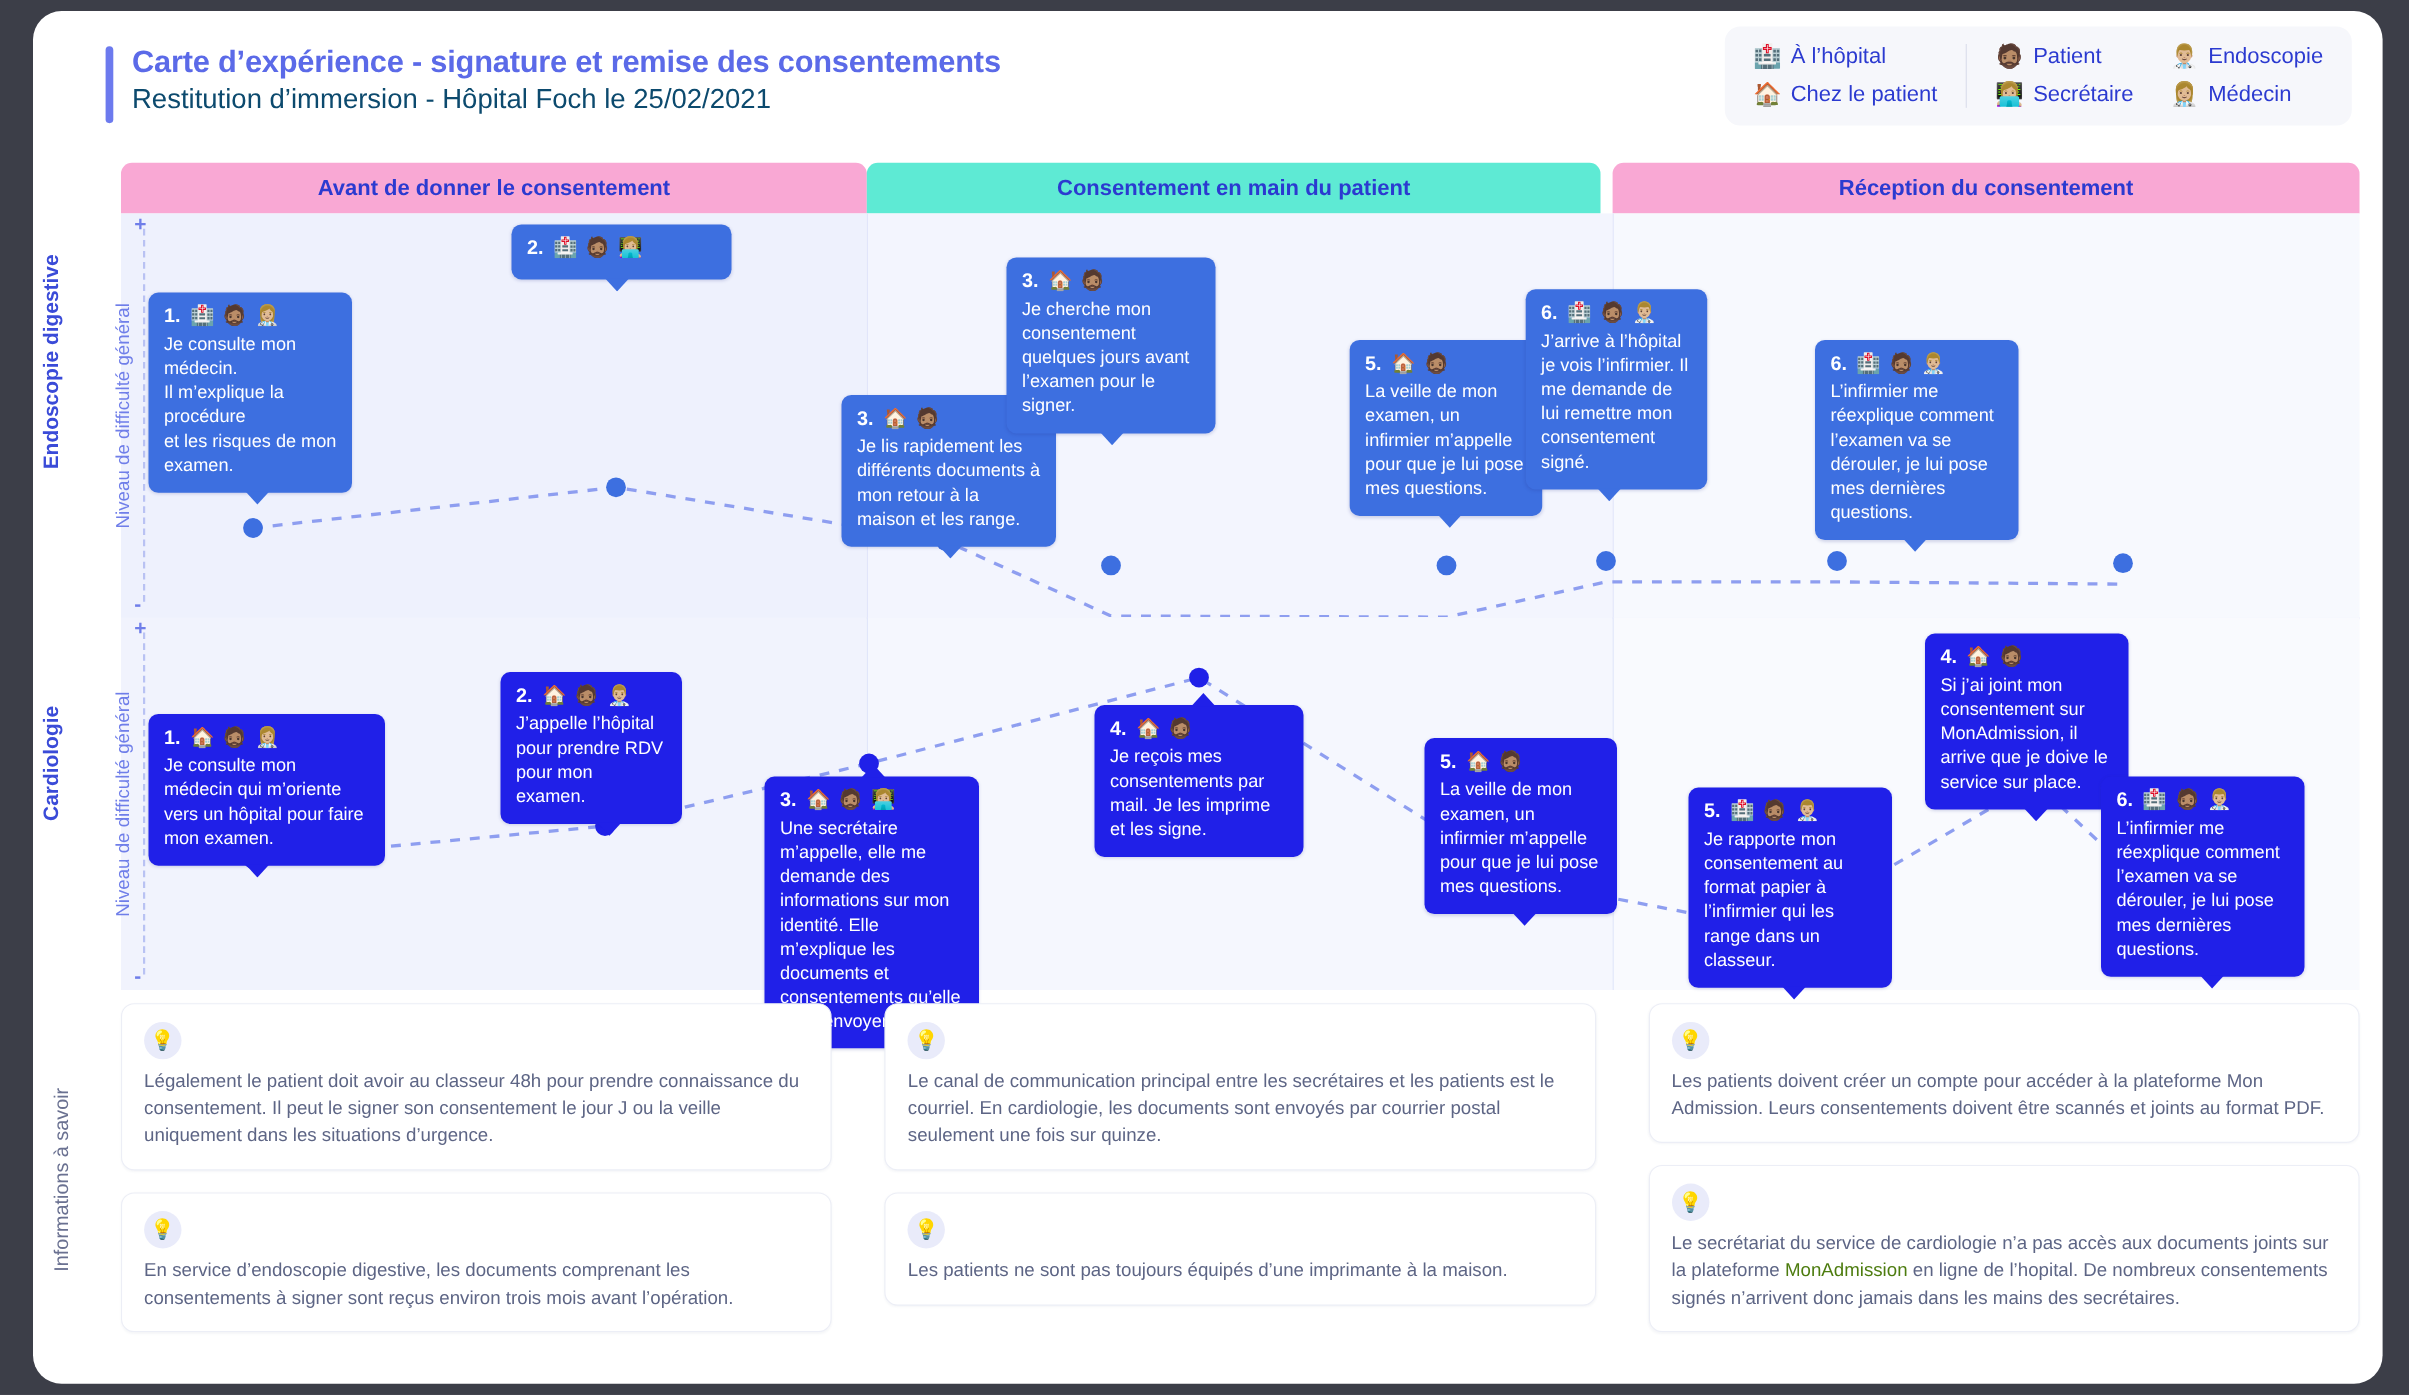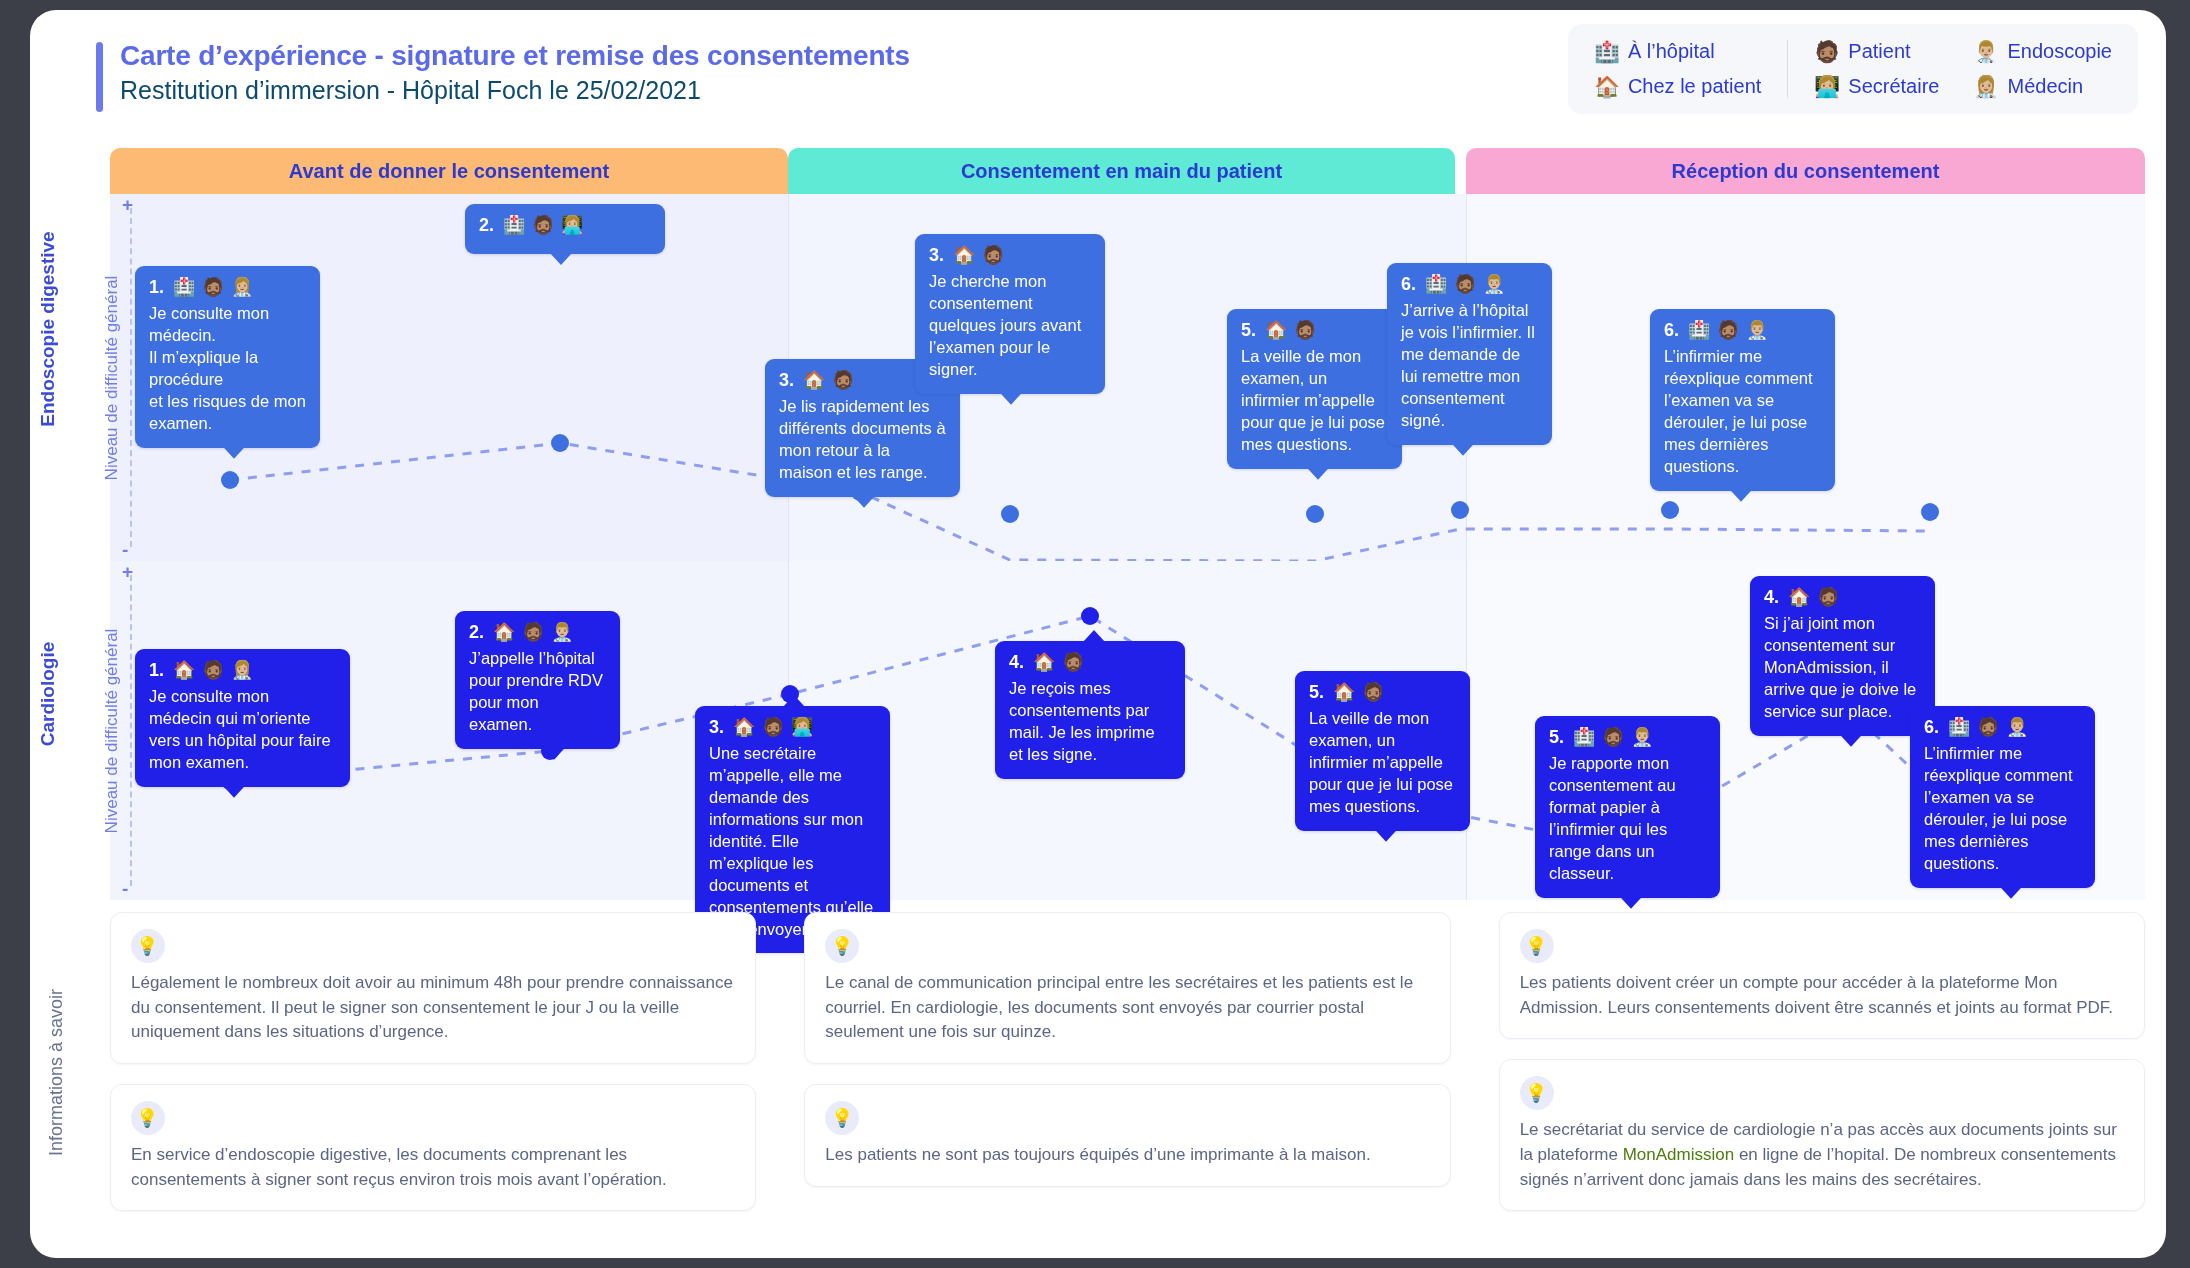--- a/index.html
+++ b/index.html
@@ -48,21 +48,21 @@
 
   
   .matrix { position: absolute; left: 80px; top: 138px; width: 2035px; height: 752px; }
 
   .phase-head {
     position: absolute; top: 0; height: 46px;
     display: flex; align-items: center; justify-content: center;
     font-size: 20px; font-weight: bold; color: #2b3ad0;
     border-radius: 10px 10px 0 0;
   }
-  .phase-head.p0 { left: 0;      width: 678px;  background: #fdba74; }
+  .phase-head.p0 { left: 0;      width: 678px;  background: #f9a8d4; }
   .phase-head.p1 { left: 678px;  width: 667px;  background: #5eead4; }
   .phase-head.p2 { left: 1356px; width: 679px;  background: #f9a8d4; }
 
   .lanes { position: absolute; left: 0; top: 46px; width: 2035px; height: 706px; }
   .lane { position: absolute; left: 0; width: 2035px; }
   .lane.l0 { top: 0;   height: 367px; }
   .lane.l1 { top: 367px; height: 339px; }
 
   .lane-bg { position: absolute; inset: 0; display: flex; }
   .lane-bg > div:nth-child(1) { width: 678px;  background: #eef1fd; }
@@ -430,21 +430,21 @@
     </div>
   </div>
 
   <div class="info-wrap">
     <div class="info-title">Informations à savoir</div>
     <div class="info-cols">
 
       <div class="info-col">
         <div class="info-card">
           <div class="bulb">💡</div>
-          <div class="info-text">Légalement le nombreux doit avoir au minimum 48h pour prendre connaissance du consentement. Il peut le signer son consentement le jour J ou la veille uniquement dans les situations d’urgence.</div>
+          <div class="info-text">Légalement le patient doit avoir au classeur 48h pour prendre connaissance du consentement. Il peut le signer son consentement le jour J ou la veille uniquement dans les situations d’urgence.</div>
         </div>
         <div class="info-card">
           <div class="bulb">💡</div>
           <div class="info-text">En service d’endoscopie digestive, les documents comprenant les consentements à signer sont reçus environ trois mois avant l’opération.</div>
         </div>
       </div>
 
       <div class="info-col">
         <div class="info-card">
           <div class="bulb">💡</div>

